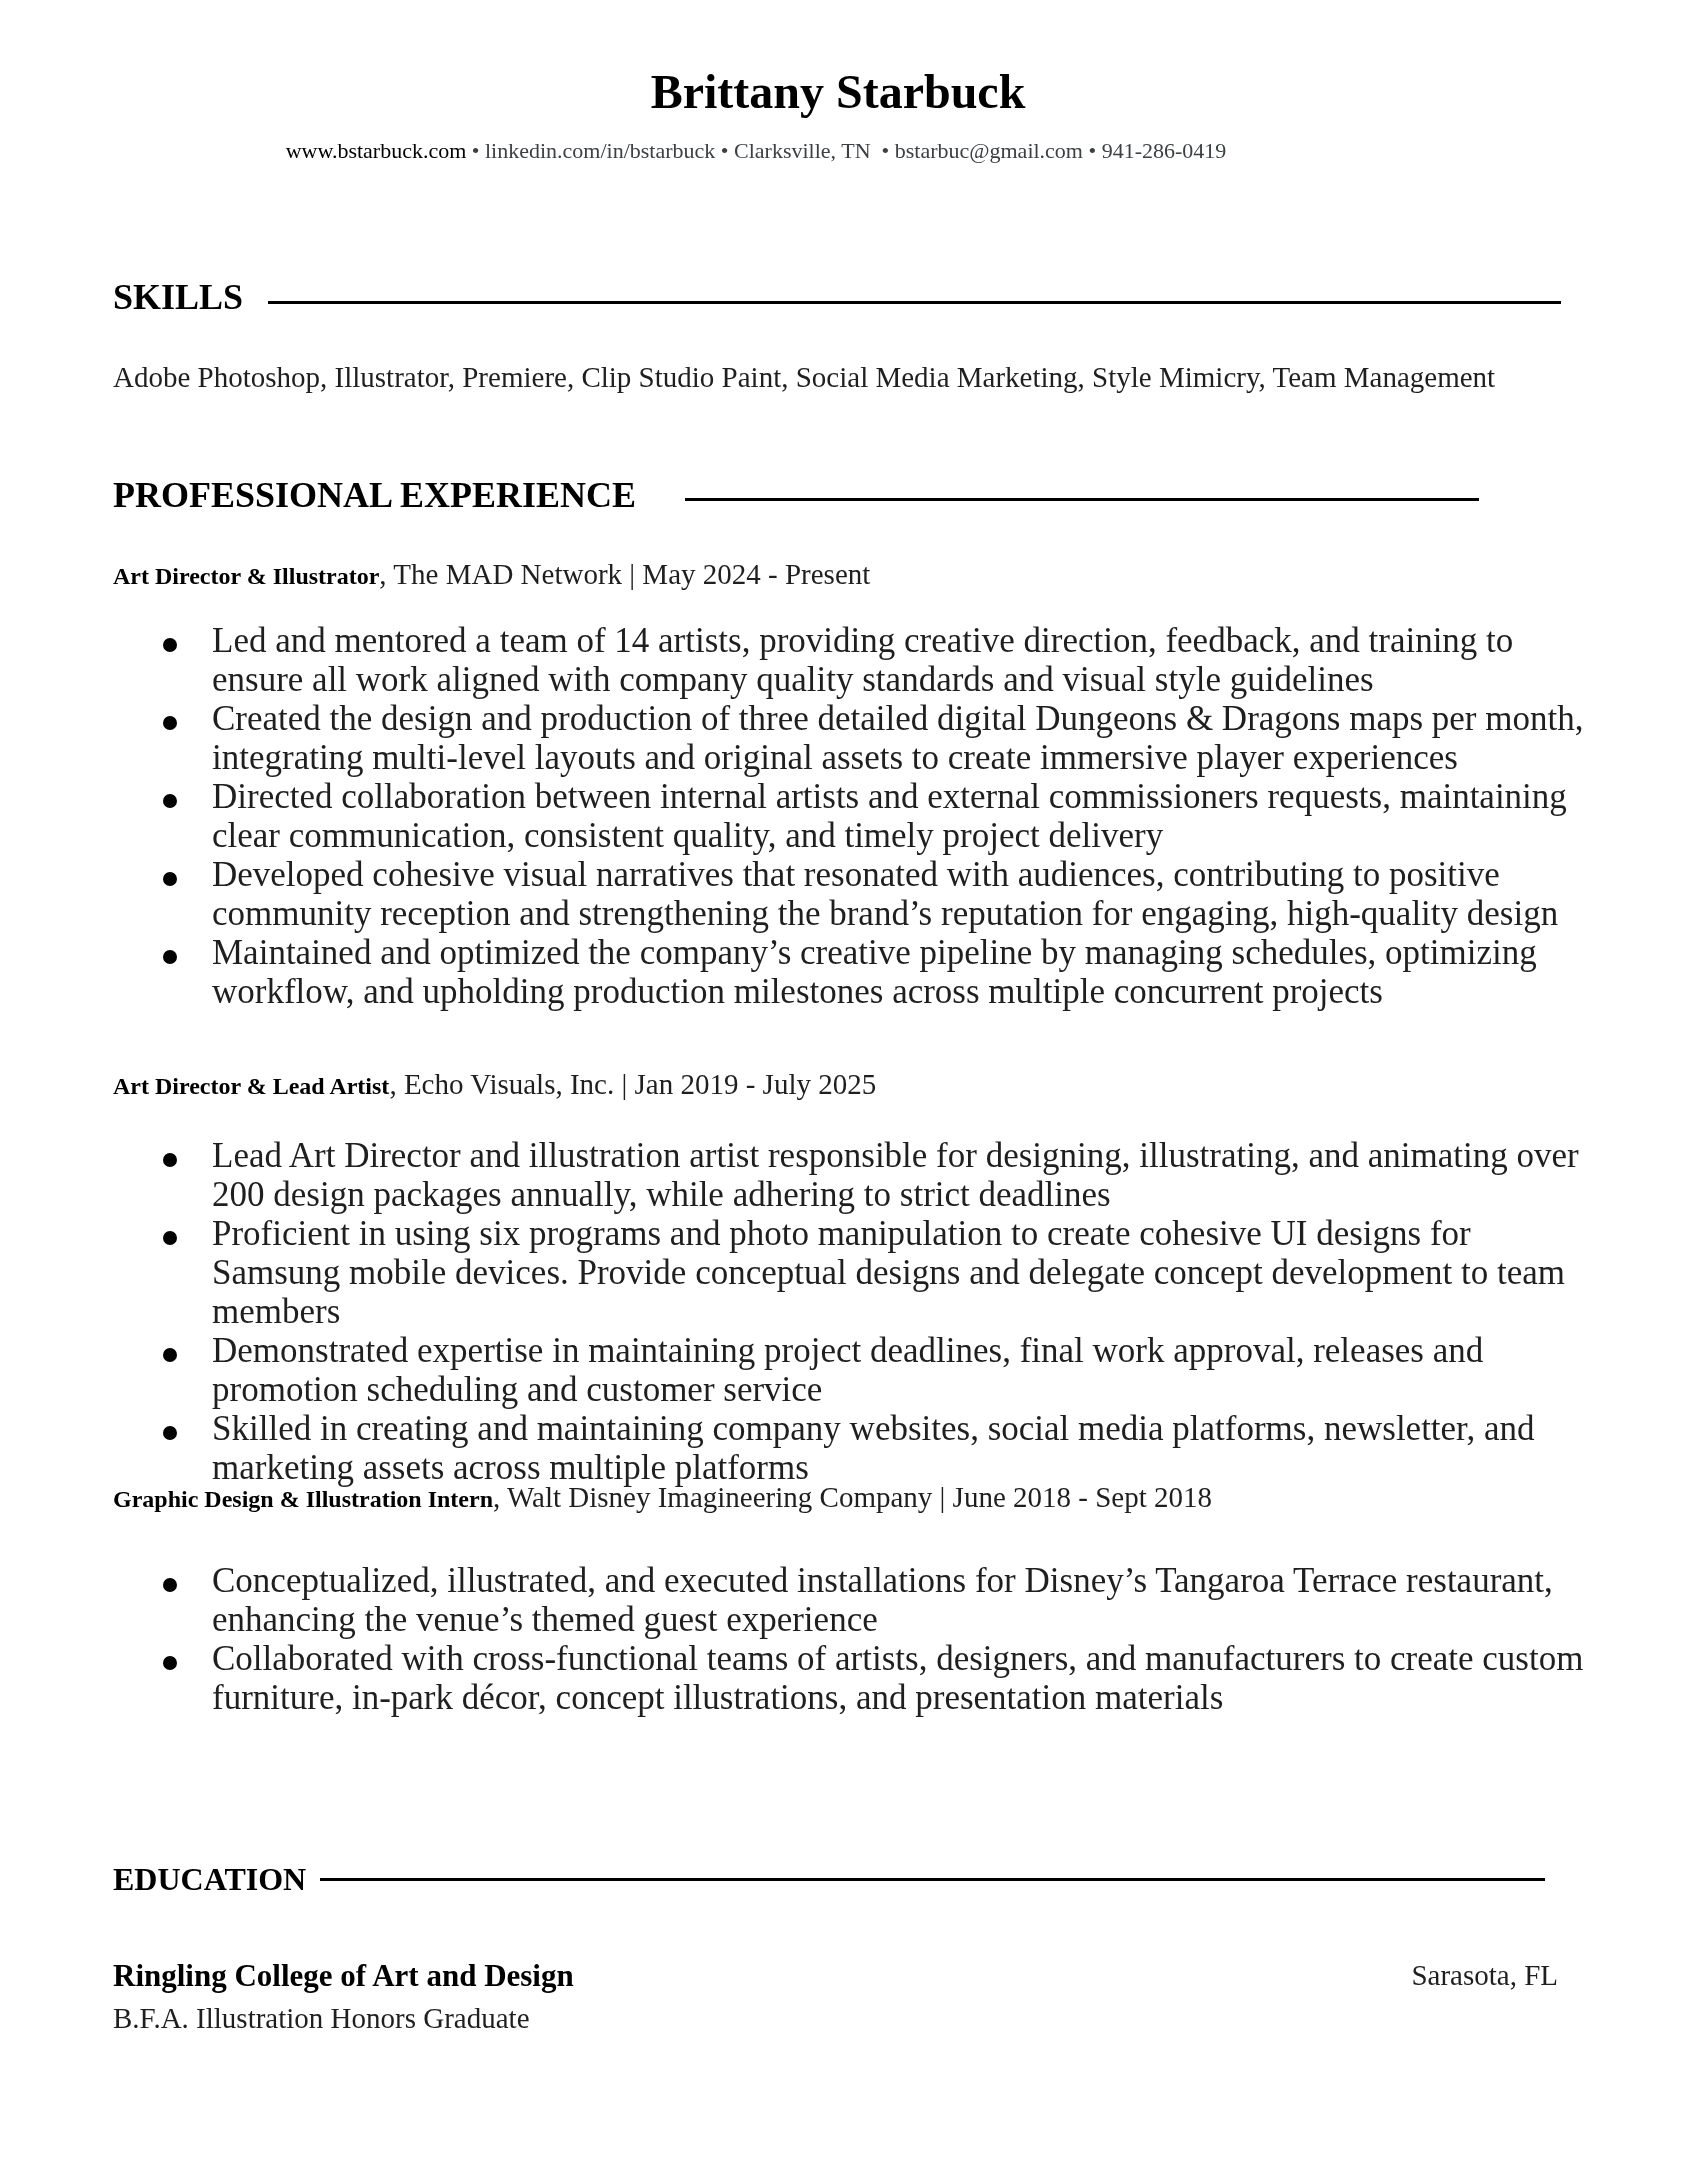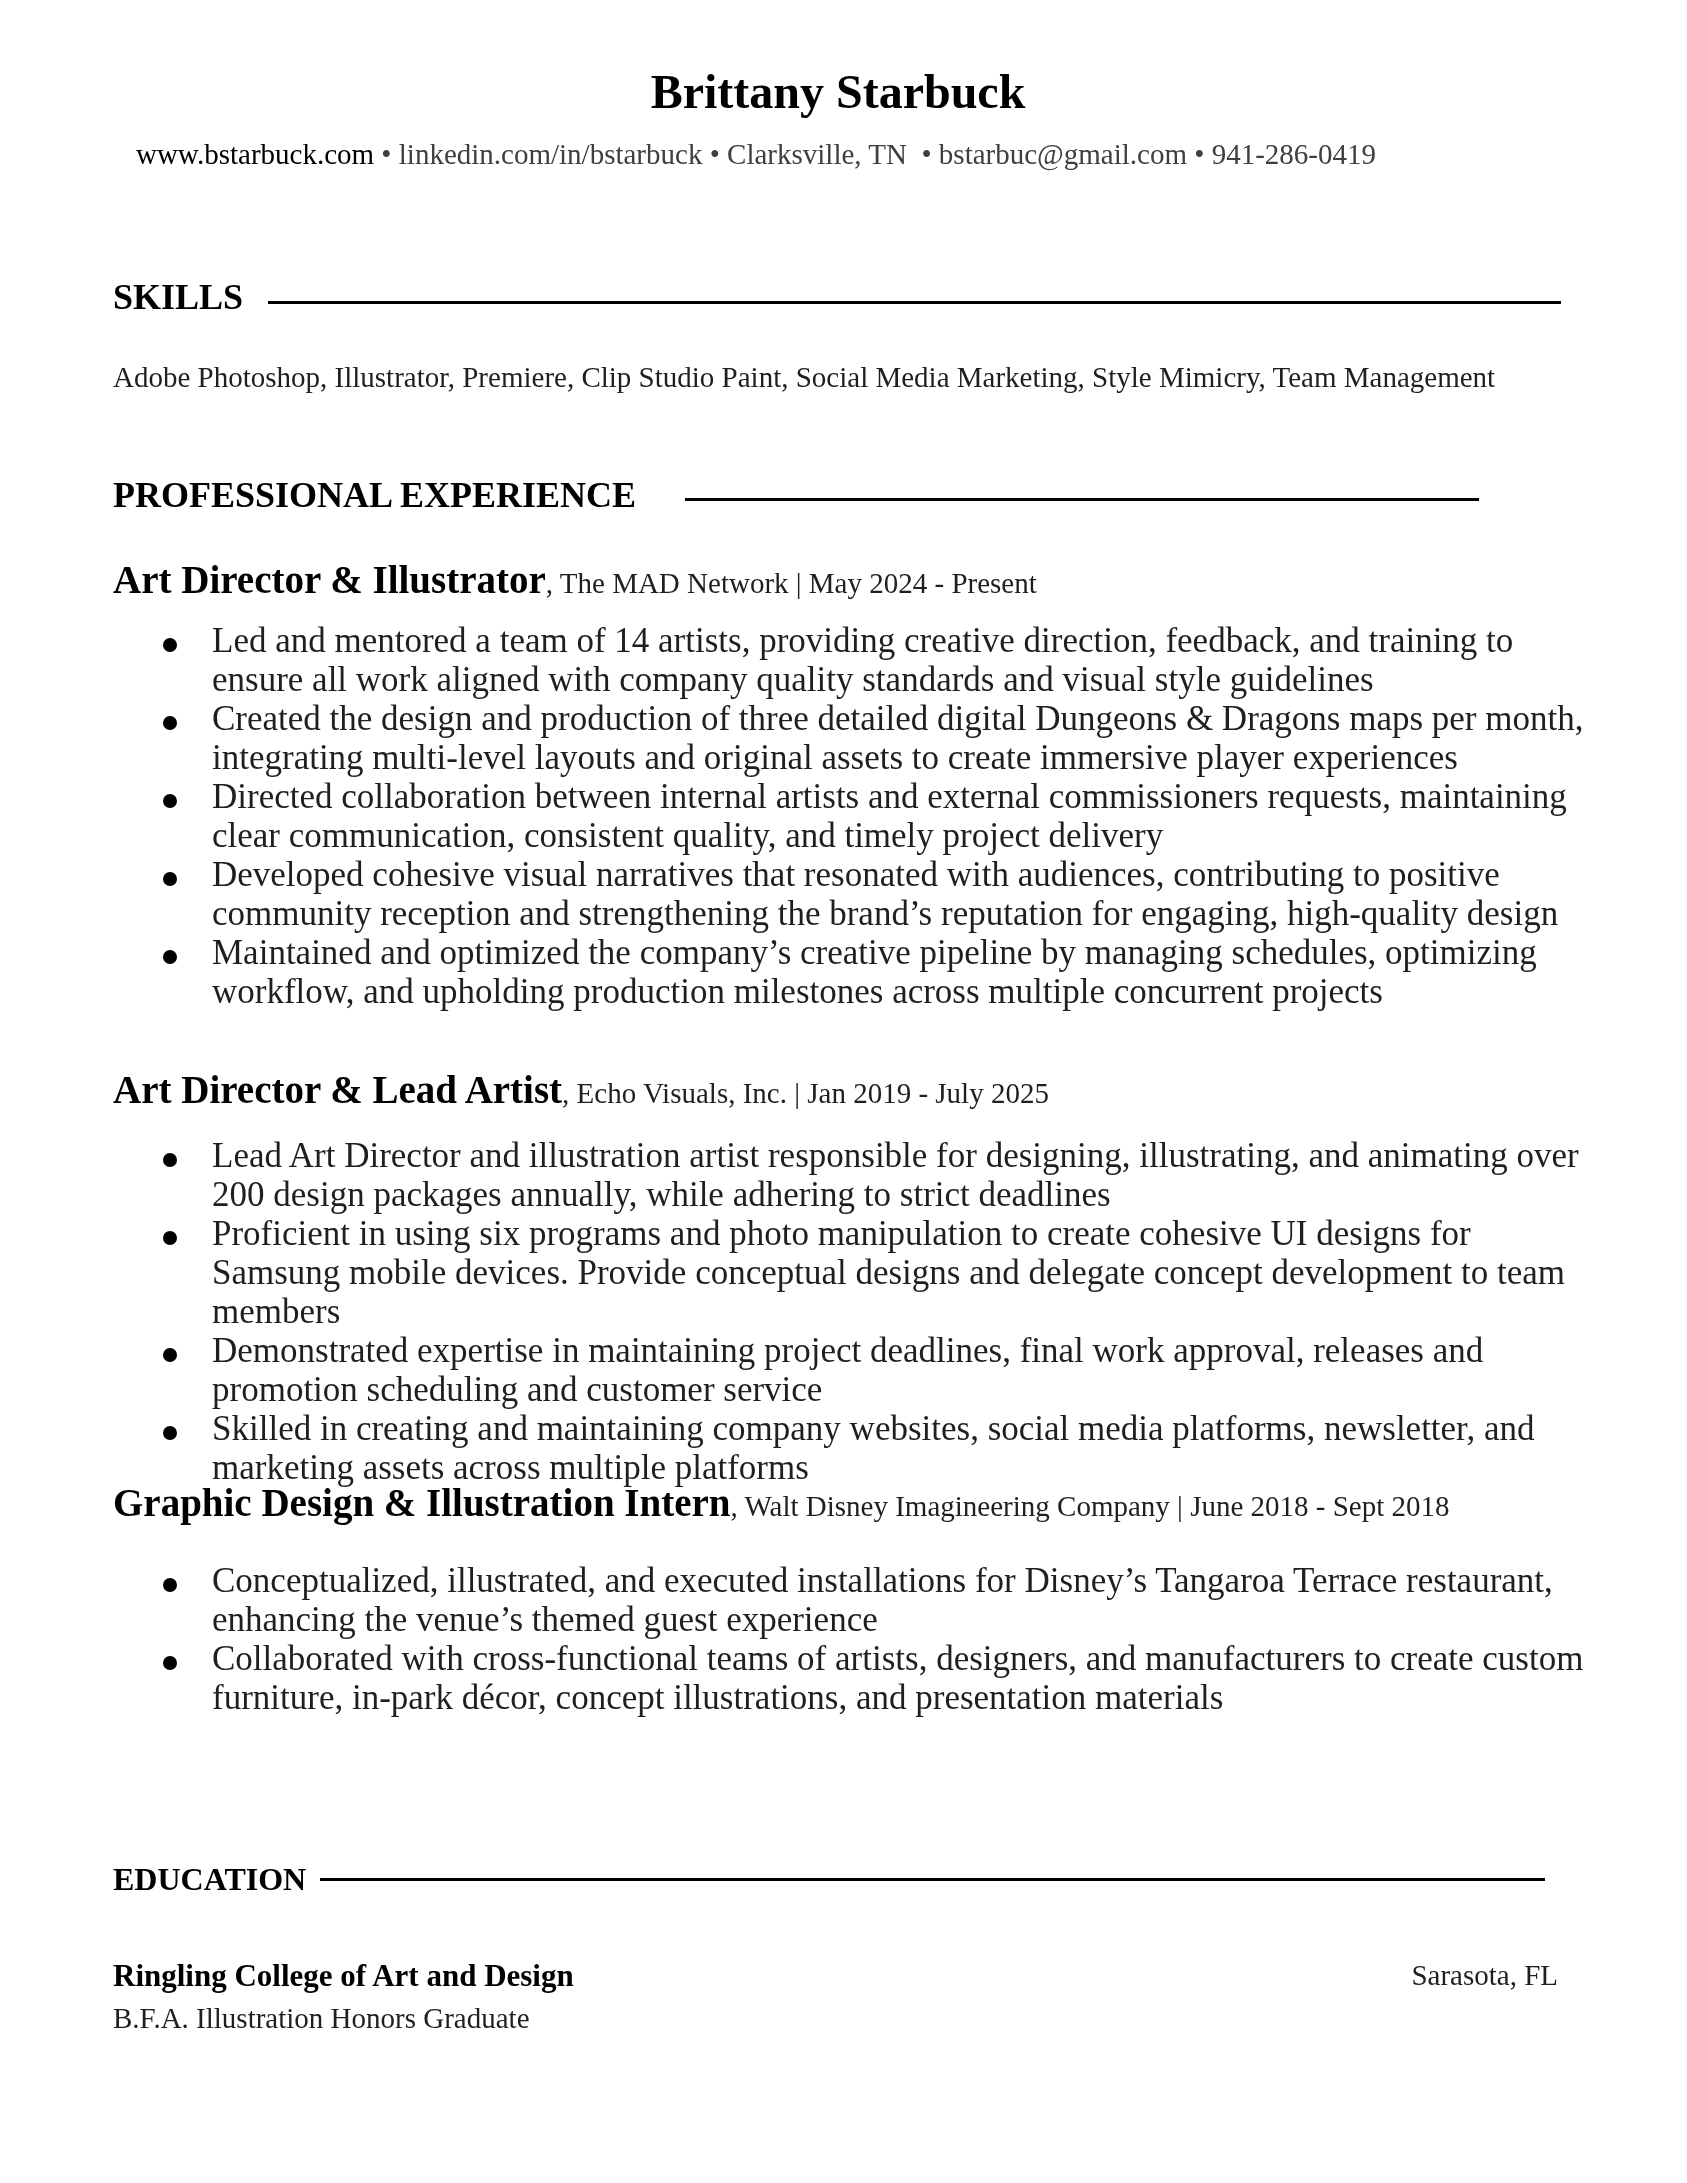--- a/index.html
+++ b/index.html
@@ -1,27 +1,27 @@
 <!DOCTYPE html>
 <html style="font-size:10.6px"><head>
 <meta charset="utf-8">
 <style>
   html, body { margin: 0; padding: 0; background: #ffffff; }
   body { width: 1688px; height: 2183px; position: relative; overflow: hidden;
          font-family: "Liberation Serif", "DejaVu Serif", serif; color: #1f1f1f; }
   .abs { position: absolute; white-space: nowrap; }
   .name { left: 0; width: 1676px; text-align: center; top: 68px; font-size: 48px; font-weight: bold; color: #000; line-height: 1; }
-  .contact { left: 0; width: 1512px; text-align: center; top: 140px; font-size: 29px; line-height: 1; color: #3c4043; }
+  .contact { left: 0; width: 1512px; text-align: center; top: 140px; font-size: 22px; line-height: 1; color: #3c4043; }
   .contact .web { color: #000; }
   .contact .sep { color: #3c4043; }
   .sec-head { left: 113px; font-size: 36px; font-weight: bold; color: #000; line-height: 1; display: flex; align-items: center; }
   .rule { position: absolute; height: 3.3px; background: #000; }
   .skills-text { left: 113px; top: 363px; font-size: 29px; line-height: 1; color: #1f1f1f; text-align: right; }
   .job-title { left: 113px; font-size: 29px; line-height: 1; color: #1f1f1f; }
-  .job-title .role { font-size: 39px; font-weight: bold; color: #000; }
+  .job-title .role { font-size: 24px; font-weight: bold; color: #000; }
   ul.bullets { position: absolute; left: 113px; width: 1477px; margin: 0; padding: 0; list-style: none; }
   ul.bullets li { position: relative; padding-left: 99px; font-size: 35px; line-height: 39px; color: #1f1f1f; }
   ul.bullets li .dot { position: absolute; left: 50px; top: 16.6px; width: 14px; height: 14px; border-radius: 50%; background: #000; }
   .edu-head { font-size: 32px; }
   .school { left: 113px; top: 1960px; font-size: 31px; font-weight: bold; color: #000; line-height: 1; }
   .location { right: 130px; top: 1961px; font-size: 29px; color: #1f1f1f; line-height: 1; }
   .degree { left: 113px; top: 2004px; font-size: 29px; color: #1f1f1f; line-height: 1; }
 </style>
 </head>
 <body>

